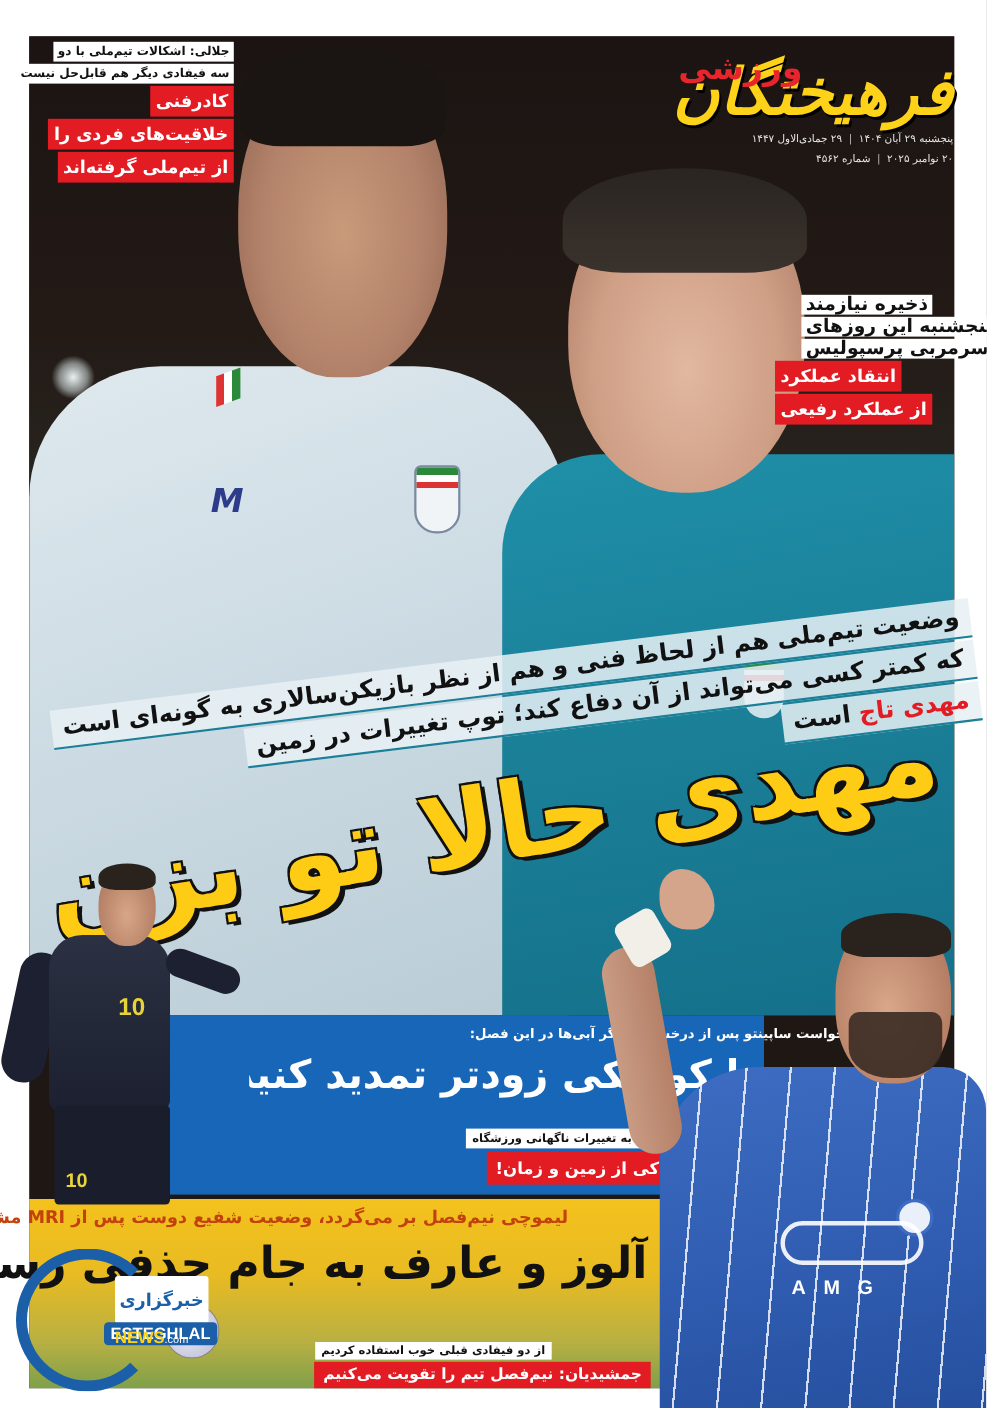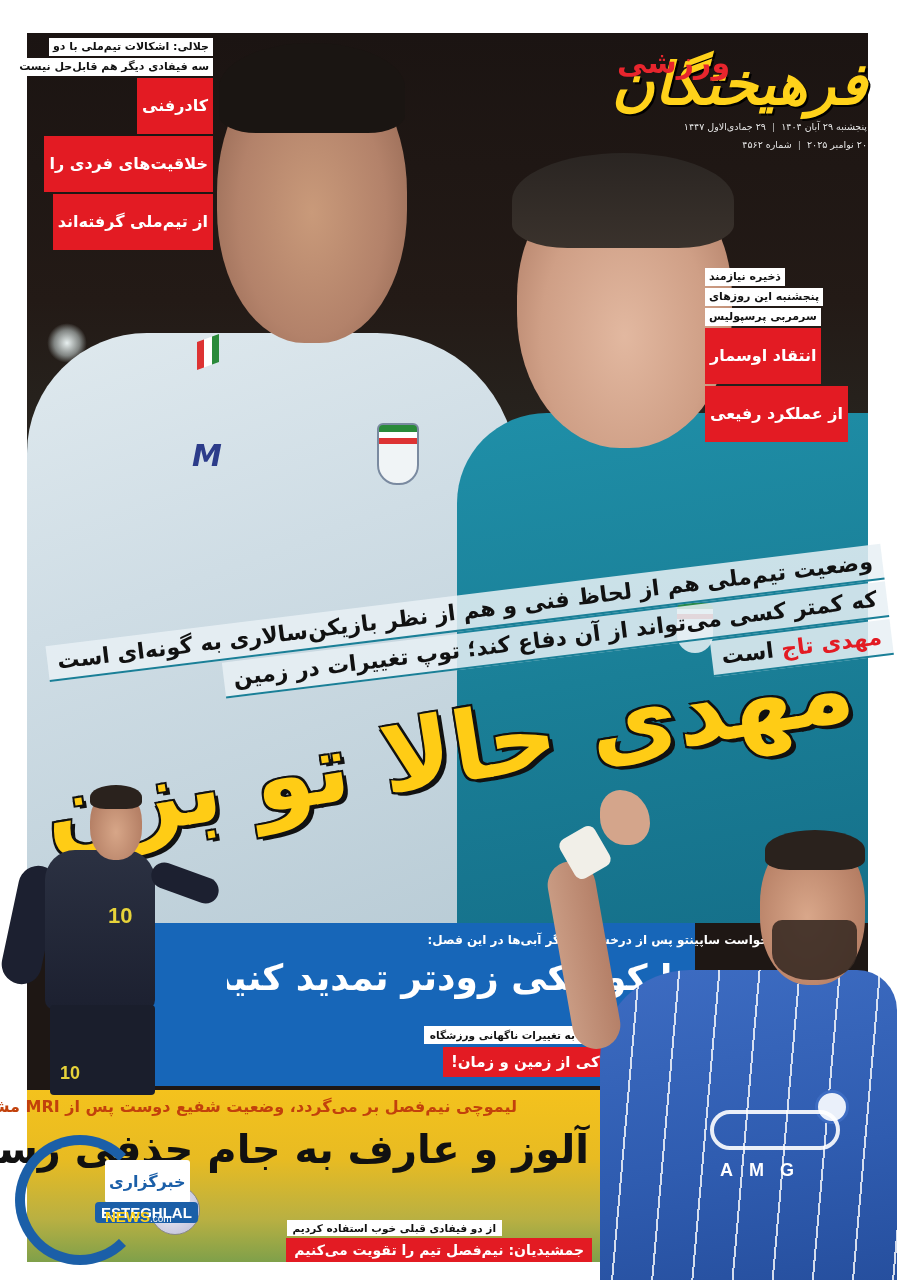--- a/index.html
+++ b/index.html
@@ -43,26 +43,26 @@
 
   
   .masthead { position: absolute; right: 30px; top: 52px; width: 250px; text-align: center; }
   .logo-main { display: block; color: #ffd21a; font-size: 58px; font-weight: bold; font-style: italic; line-height: 64px; text-shadow: 2px 2px 0 #000; font-family: "DejaVu Serif", serif; }
   .logo-sub { position: absolute; left: 0; top: -6px; color: #e8252d; font-size: 30px; font-weight: bold; line-height: 34px; }
   .dateline { margin-top: 4px; color: #e5e5e5; font-size: 9.5px; line-height: 14px; text-align: right; white-space: nowrap; }
   .dateline span.sep { padding: 0 6px; color: #bbb; }
 
   
   .teaser-left { position: absolute; left: 33px; top: 38px; width: 180px; display: flex; flex-direction: column; align-items: flex-start; gap: 2px; }
-  .tag-white { background: #ffffff; color: #111; font-size: 11px; font-weight: bold; padding: 1px 4px; line-height: 16px; white-space: nowrap; }
-  .tag-red { background: #e31b23; color: #fff; font-size: 16px; font-weight: bold; padding: 16px 5px; line-height: 24px; white-space: nowrap; }
+  .tag-white { background: #ffffff; color: #111; font-size: 11px; font-weight: bold; padding: 1px 4px; line-height: 16px; white-space: nowrap; margin-left: 24px; }
+  .tag-red { background: #e31b23; color: #fff; font-size: 16px; font-weight: bold; padding: 2px 5px; line-height: 24px; white-space: nowrap; }
 
   
   .teaser-right { position: absolute; right: 32px; top: 268px; width: 160px; display: flex; flex-direction: column; align-items: flex-end; gap: 2px; }
-  .teaser-right .tag-white { font-size: 11px; }
+  .teaser-right .tag-white { font-size: 17px; }
   .teaser-right .tag-red { font-size: 16px; }
 
   
   .kicker-band { position: absolute; left: 30px; top: 540px; width: 880px; height: 150px; transform: rotate(-7deg); transform-origin: right top; }
   .kicker-line { position: absolute; right: 30px; background: rgba(232,240,244,0.86); color: #111; font-weight: bold; white-space: nowrap; padding: 0 10px; border-bottom: 2px solid #1a7f97; }
   .kicker-line.l1 { top: 0; font-size: 22px; line-height: 34px; }
   .kicker-line.l2 { top: 38px; font-size: 22px; line-height: 34px; }
   .kicker-line.l3 { top: 76px; font-size: 22px; line-height: 34px; }
   .kicker-line .hl { color: #e31b23; }
 
@@ -156,21 +156,21 @@
   <span class="tag-white">سه فیفادی دیگر هم قابل‌حل نیست</span>
   <span class="tag-red">کادرفنی</span>
   <span class="tag-red">خلاقیت‌های فردی را</span>
   <span class="tag-red">از تیم‌ملی گرفته‌اند</span>
 </div>
 
 <div class="teaser-right">
   <span class="tag-white">ذخیره نیازمند</span>
   <span class="tag-white">پنجشنبه این روزهای</span>
   <span class="tag-white">سرمربی پرسپولیس</span>
-  <span class="tag-red">انتقاد اوسمار</span>
+  <span class="tag-red">انتقاد عملکرد</span>
   <span class="tag-red">از عملکرد رفیعی</span>
 </div>
 
 <div class="kicker-band">
   <div class="kicker-line l1">وضعیت تیم‌ملی هم از لحاظ فنی و هم از نظر بازیکن‌سالاری به گونه‌ای است</div>
   <div class="kicker-line l2">که کمتر کسی می‌تواند از آن دفاع کند؛ توپ تغییرات در زمین</div>
   <div class="kicker-line l3"><span class="hl">مهدی تاج</span> <span>است</span></div>
 </div>
 
 <div class="main-headline">مهدی حالا تو بزن</div>

